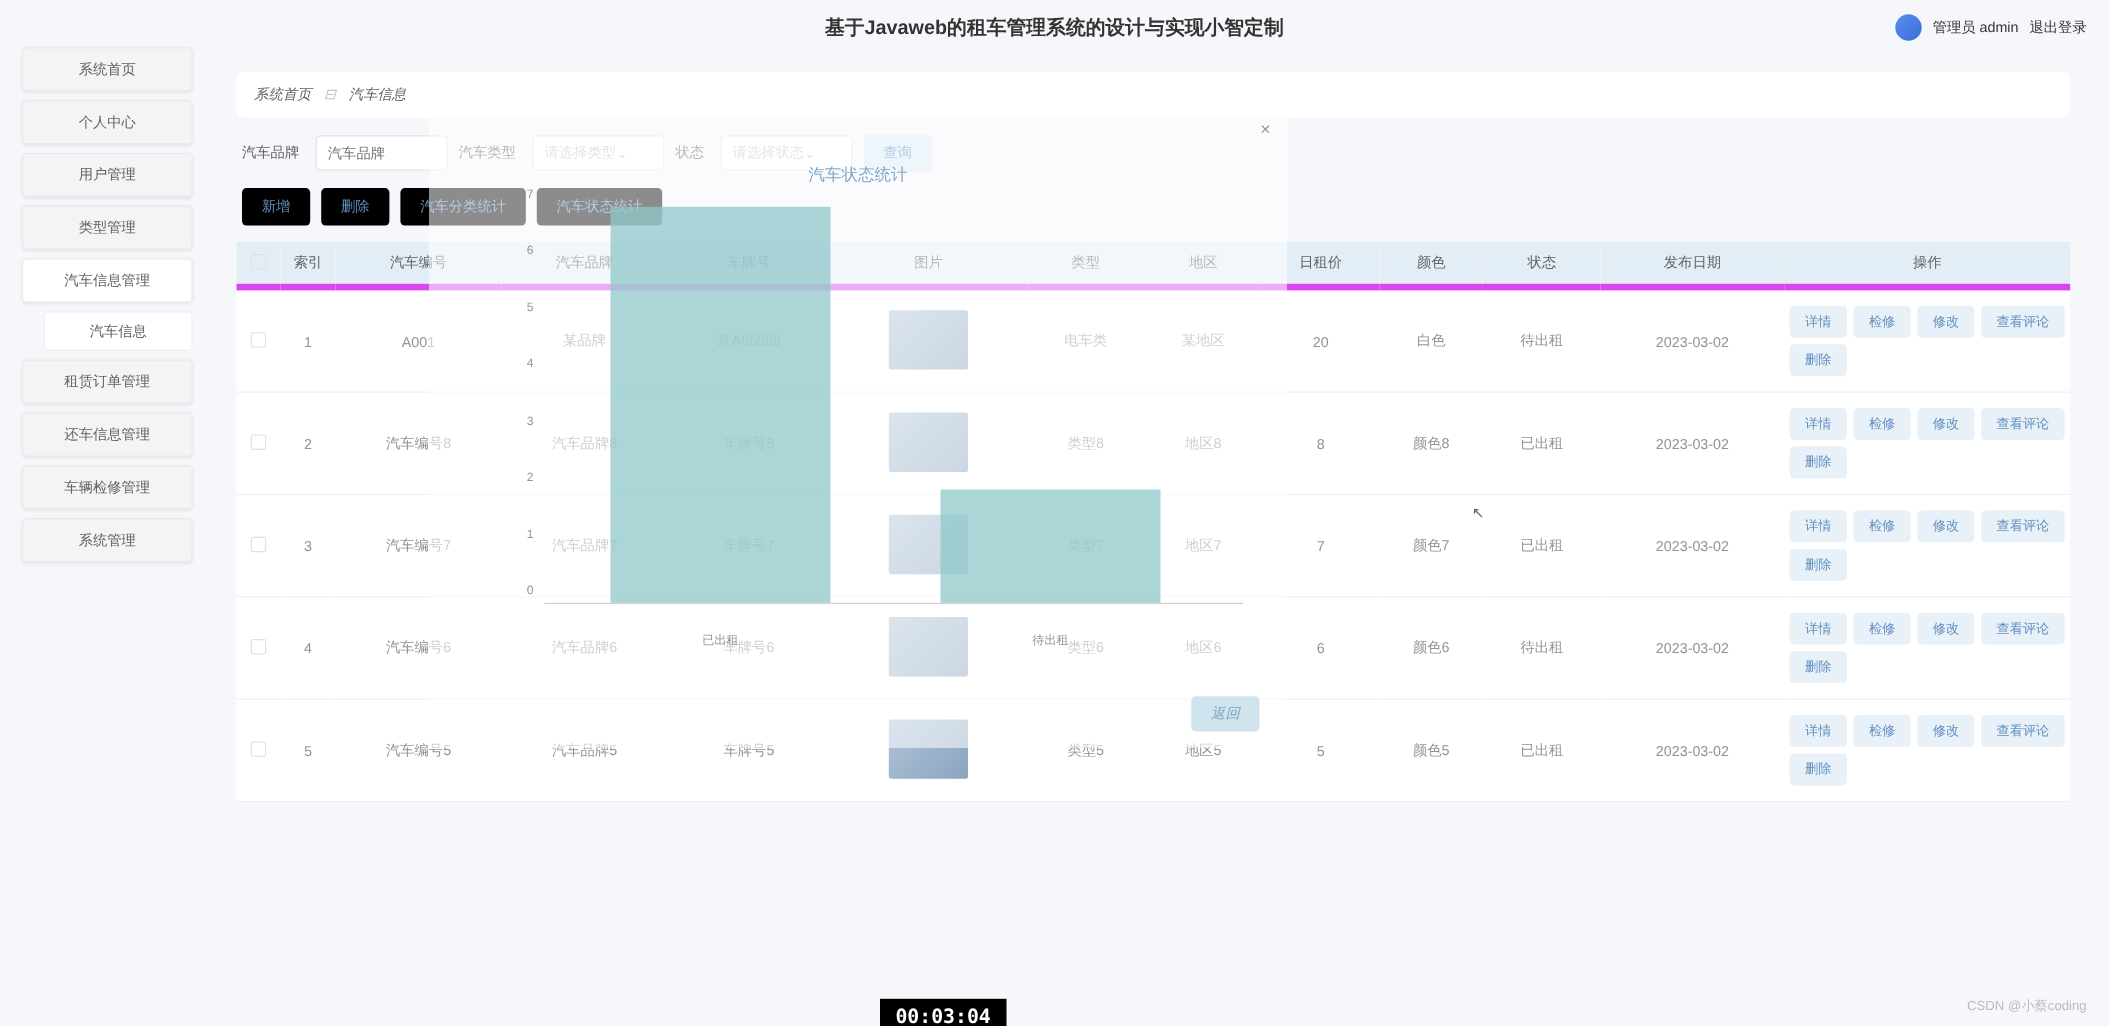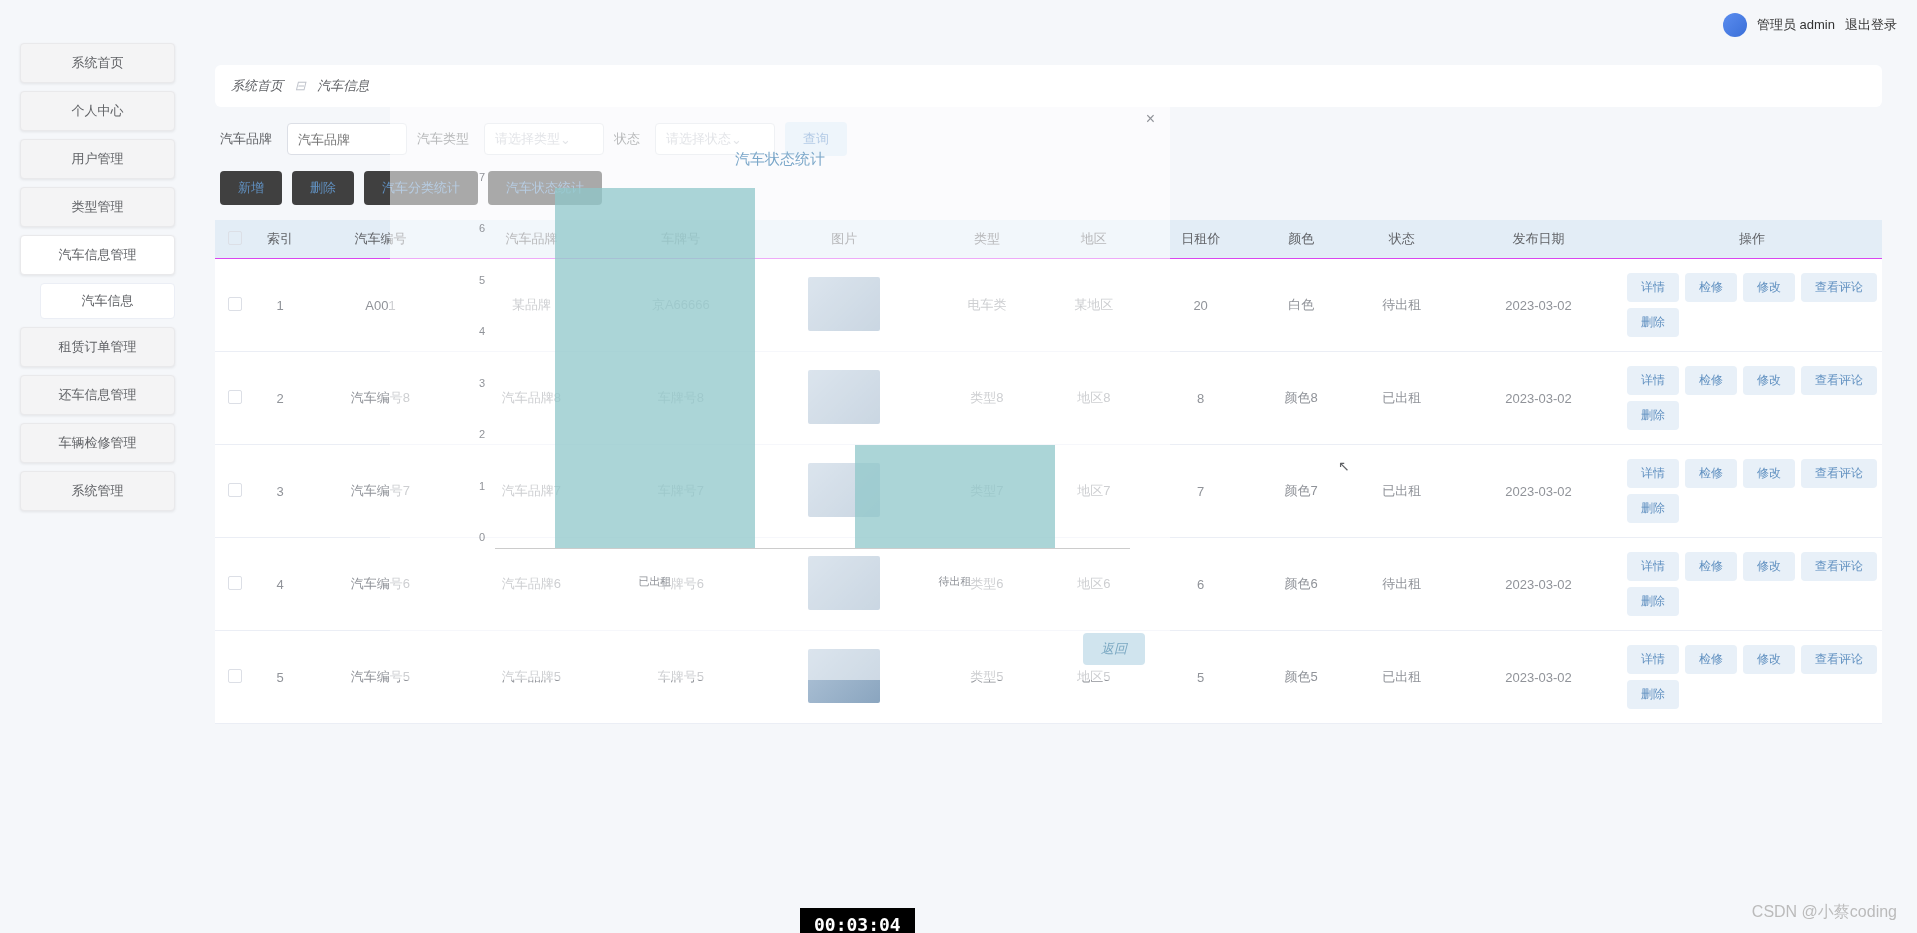--- a/index.html
+++ b/index.html
@@ -19,26 +19,26 @@
 .main { position: absolute; left: 200px; top: 50px; right: 20px; bottom: 0; padding: 15px; }
 .breadcrumb { background: #fff; padding: 12px 16px; border-radius: 6px; margin-bottom: 15px; font-size: 13px; color: #606266; font-style: italic; }
 .bc-sep { margin: 0 8px; color: #c0c4cc; }
 
 .filter-bar { display: flex; align-items: center; gap: 10px; margin-bottom: 15px; flex-wrap: wrap; padding: 0 5px; }
 .filter-label { color: #606266; font-size: 13px; margin-right: 5px; }
 .filter-input { width: 120px; height: 32px; border: 1px solid #dcdfe6; border-radius: 4px; padding: 0 10px; font-size: 13px; color: #606266; background: #fff; }
 .filter-select { width: 120px; height: 32px; border: 1px solid #dcdfe6; border-radius: 4px; padding: 0 10px; font-size: 13px; color: #c0c4cc; background: #fff; display: flex; align-items: center; justify-content: flex-start; cursor: pointer; }
 .btn { padding: 8px 18px; border-radius: 4px; border: none; cursor: pointer; font-size: 13px; }
 .btn-primary { background: #dae8f5; color: #5a8dc8; }
-.btn-light { background: #404040; color: #6090c0; }
+.btn-light { background: #000000; color: #6090c0; }
 
 .action-bar { display: flex; gap: 10px; margin-bottom: 15px; padding: 0 5px; }
 
 .table { width: 100%; border-collapse: collapse; background: #fff; }
-.table th { background: #e3edf6; color: #606266; font-weight: 500; padding: 10px 5px; text-align: center; font-size: 13px; border-bottom: 1px solid #d946ef; }
+.table th { background: #e3edf6; color: #606266; font-weight: 500; padding: 10px 5px; text-align: center; font-size: 13px; border-bottom: 6px solid #d946ef; }
 .table td { padding: 14px 5px; text-align: center; color: #909399; border-bottom: 1px solid #ebeef5; font-size: 13px; vertical-align: middle; }
 .checkbox { width: 14px; height: 14px; border: 1px solid #dcdfe6; border-radius: 2px; display: inline-block; cursor: pointer; }
 .car-img { width: 72px; height: 54px; background: linear-gradient(135deg,#b0c4d8,#8aa5bf); border-radius: 2px; display: inline-block; }
 .row-actions { display: flex; flex-wrap: wrap; gap: 6px; justify-content: space-between; }
 .btn-sm { padding: 6px 14px; background: #e8f0f8; color: #6090c0; border-radius: 4px; border: none; cursor: pointer; font-size: 12px; }
 
 
 .modal { position: absolute; left: 390px; top: 100px; width: 780px; height: 580px; background: rgba(255,255,255,0.55); border-radius: 4px; padding: 20px; }
 .modal-close { position: absolute; right: 15px; top: 10px; font-size: 16px; color: #909399; cursor: pointer; }
 .modal-title { text-align: center; color: #7ba7c9; font-size: 15px; margin: 30px 0 20px; }
@@ -46,27 +46,28 @@
 .y-axis { position: absolute; left: 60px; top: 0; bottom: 40px; width: 20px; }
 .y-tick { position: absolute; right: 5px; font-size: 11px; color: #909399; transform: translateY(-50%); }
 .plot { position: absolute; left: 85px; right: 20px; top: 0; bottom: 40px; border-bottom: 1px solid #ccc; }
 .bar { position: absolute; bottom: 0; width: 200px; background: #8fc7c9; opacity: 0.75; }
 .x-labels { position: absolute; left: 85px; right: 20px; bottom: 15px; }
 .x-tick { position: absolute; font-size: 11px; color: #909399; transform: translateX(-50%); }
 .modal-footer { position: absolute; bottom: 15px; right: 25px; }
 .btn-return { padding: 7px 18px; background: #d0e4ee; color: #7aa8c2; border: none; border-radius: 4px; cursor: pointer; font-size: 13px; font-style: italic; }
 
 .timer { position: absolute; left: 800px; bottom: -8px; background: #000; color: #fff; padding: 6px 14px; font-size: 18px; font-weight: bold; font-family: monospace; }
-.watermark { position: absolute; right: 20px; bottom: 10px; font-size: 16px; color: #bbb; }
+.watermark { position: absolute; right: 20px; bottom: 10px; font-size: 12px; color: #bbb; }
 .cursor-ptr { position: absolute; left: 1338px; top: 458px; font-size: 14px; pointer-events: none; }
 </style>
 </head>
 <body>
 
 <div class="header">
+  <div class="header-title">基于Javaweb的租车管理系统的设计与实现小智定制</div>
   <div class="header-right">
     <span class="avatar"></span>
     <span class="user-info">管理员 admin</span>
     <span class="logout">退出登录</span>
   </div>
 </div>
 
 <div class="sidebar">
   <div class="nav-item">系统首页</div>
   <div class="nav-item">个人中心</div>

